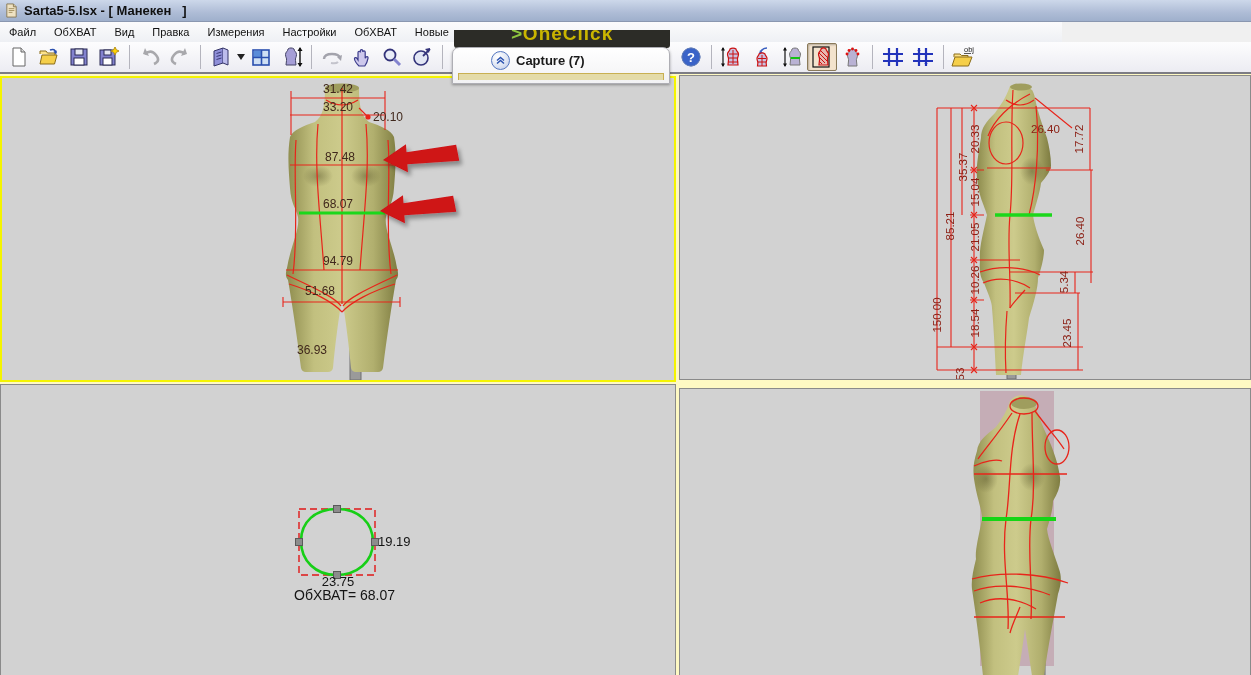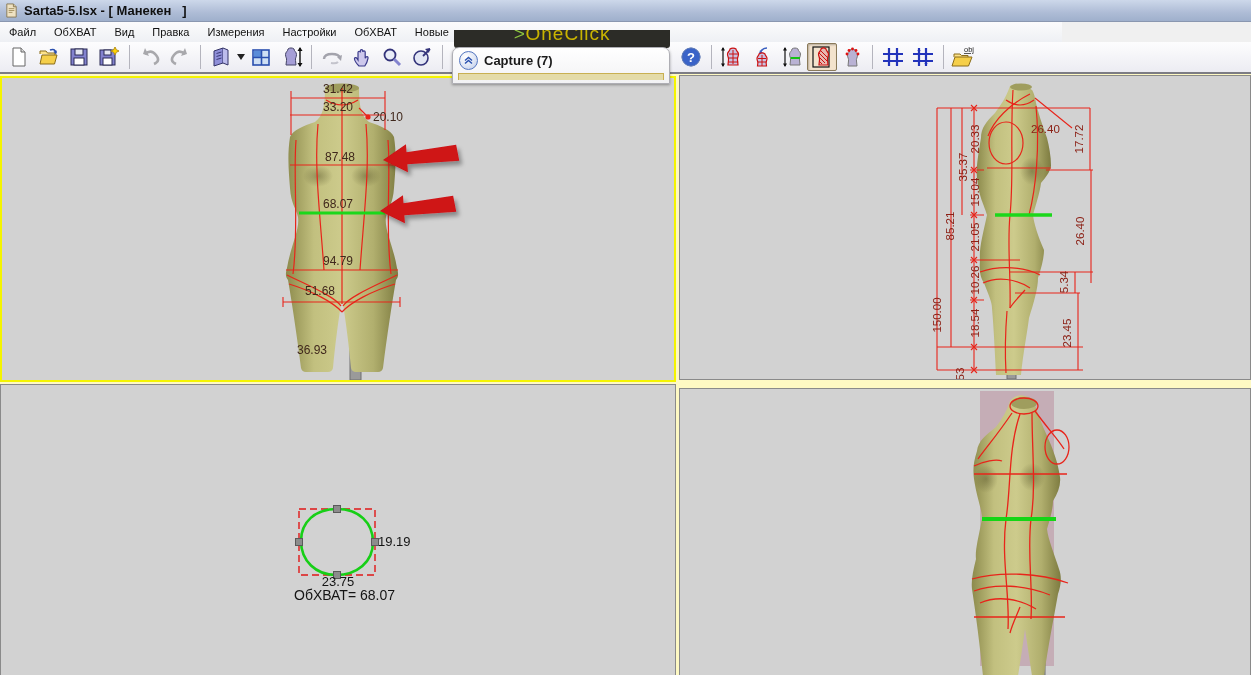--- a/index.html
+++ b/index.html
@@ -28,30 +28,30 @@
   .workspace{position:absolute;left:0;top:74px;width:1251px;height:601px;background:#fef9c3;}
   .vp{position:absolute;background:#d2d2d2;overflow:hidden;}
   .vp svg{display:block;}
   #vp-front{left:0;top:2px;width:672px;height:302px;border:2px solid #f4f400;}
   #vp-side{left:679px;top:1px;width:570px;height:303px;border:1px solid #8a8a8a;text-decoration:underline;}
   #vp-section{left:0;top:310px;width:674px;height:292px;border:1px solid #8a8a8a;}
   #vp-persp{left:679px;top:314px;width:570px;height:288px;border:1px solid #8a8a8a;}
   
   .oc-banner{position:absolute;left:454px;top:30px;width:216px;height:18px;background:#2c2c27;
     border-radius:0 0 3px 3px;overflow:hidden;z-index:30;display:flex;justify-content:center;}
-  .oc-banner .logo{font-size:19px;font-weight:normal;letter-spacing:1px;margin-top:-7px;white-space:nowrap;
+  .oc-banner .logo{font-size:19px;font-weight:bold;letter-spacing:1px;margin-top:-7px;white-space:nowrap;
     font-family:"Liberation Sans",sans-serif;}
   .oc-banner .lg-prefix{color:#8dc63f;font-style:italic;}
   .oc-banner .lg-main{color:#c9b400;}
   .oc-bubble{position:absolute;left:648px;top:33px;width:17px;height:17px;border-radius:50%;
     background:radial-gradient(circle at 35% 30%,#7fb0f0,#1c4fae);z-index:29;border:1px solid #123a80;}
   .oc-panel{position:absolute;left:452px;top:47px;width:218px;height:37px;z-index:31;
     background:linear-gradient(#ffffff,#f2f2f4);border:1px solid #aeaeb4;border-radius:7px 7px 0 0;
     box-shadow:0 1px 3px rgba(0,0,0,.35);box-sizing:border-box;}
-  .oc-head{display:flex;align-items:center;padding:3px 6px 2px 6px;}
+  .oc-head{display:flex;align-items:center;padding:3px 6px 2px 6px;margin-left:32px;}
   .oc-chev{width:17px;height:17px;border-radius:50%;margin-right:6px;flex:0 0 auto;
     background:radial-gradient(circle at 35% 30%,#ffffff,#dfe6f4 55%,#b8c6e6);border:1px solid #5577c0;
     display:flex;align-items:center;justify-content:center;}
   .oc-label{font-size:13px;font-weight:bold;color:#1a1a1a;}
   .oc-strip{height:6px;margin:1px 5px 0 5px;background:#e4dba8;border:1px solid #c9b052;border-bottom:none;}
   
   .dimf{font:12px "Liberation Sans",sans-serif;fill:#40281c;}
   .dims{font:11.5px "Liberation Sans",sans-serif;fill:#8b2015;}
   .dimc{font:13px "Liberation Sans",sans-serif;fill:#141414;}
   .girth{font:14px "Liberation Sans",sans-serif;fill:#141414;}

